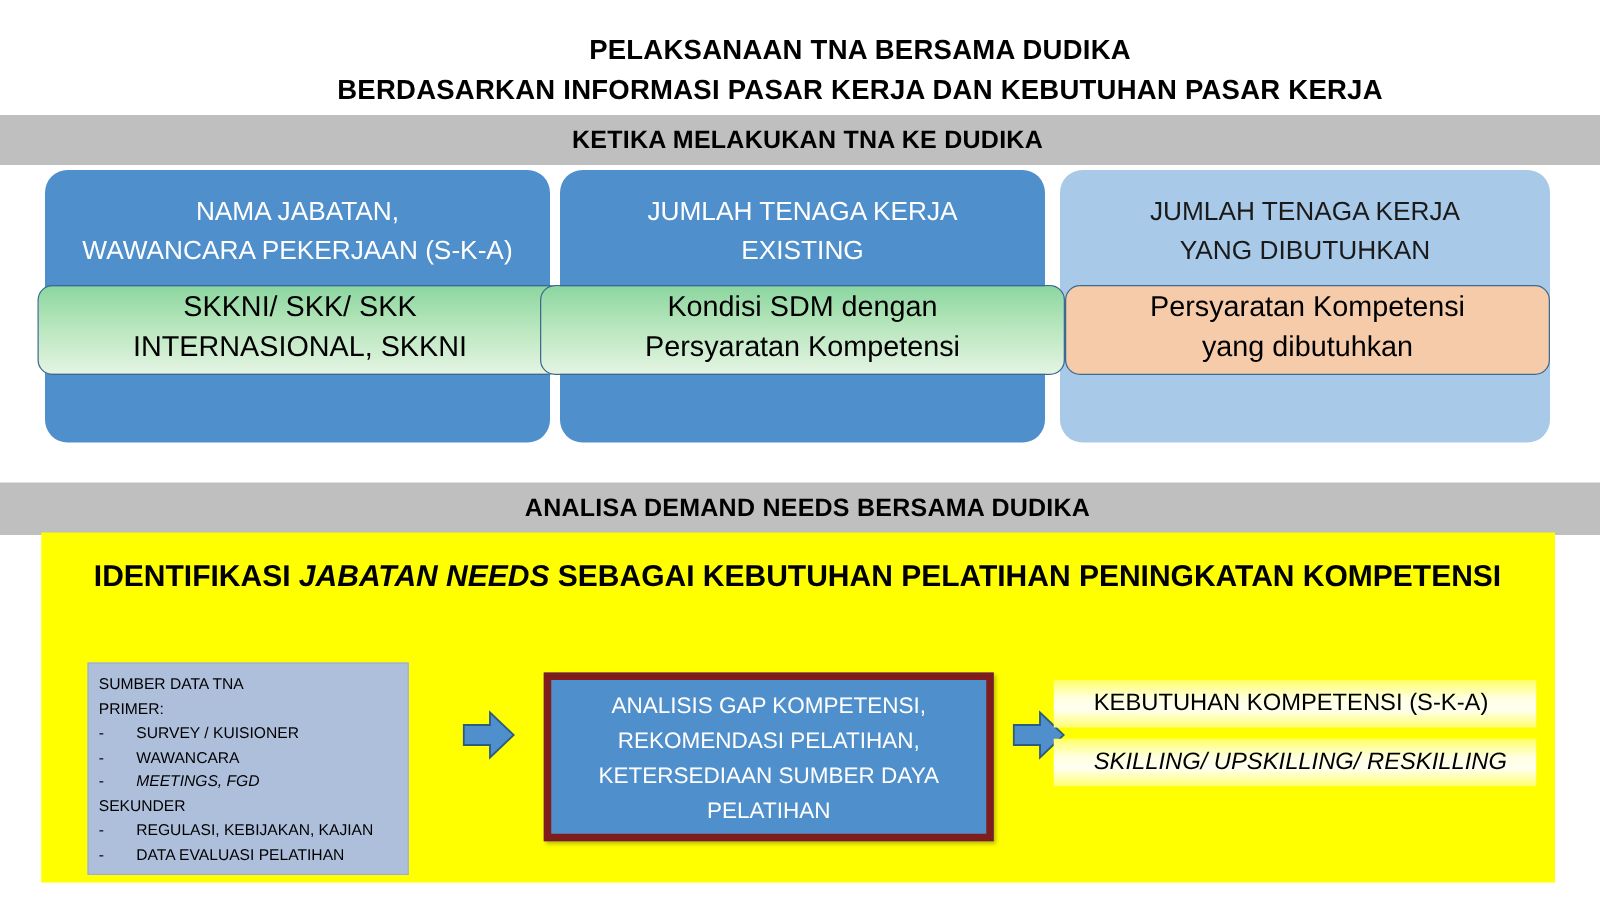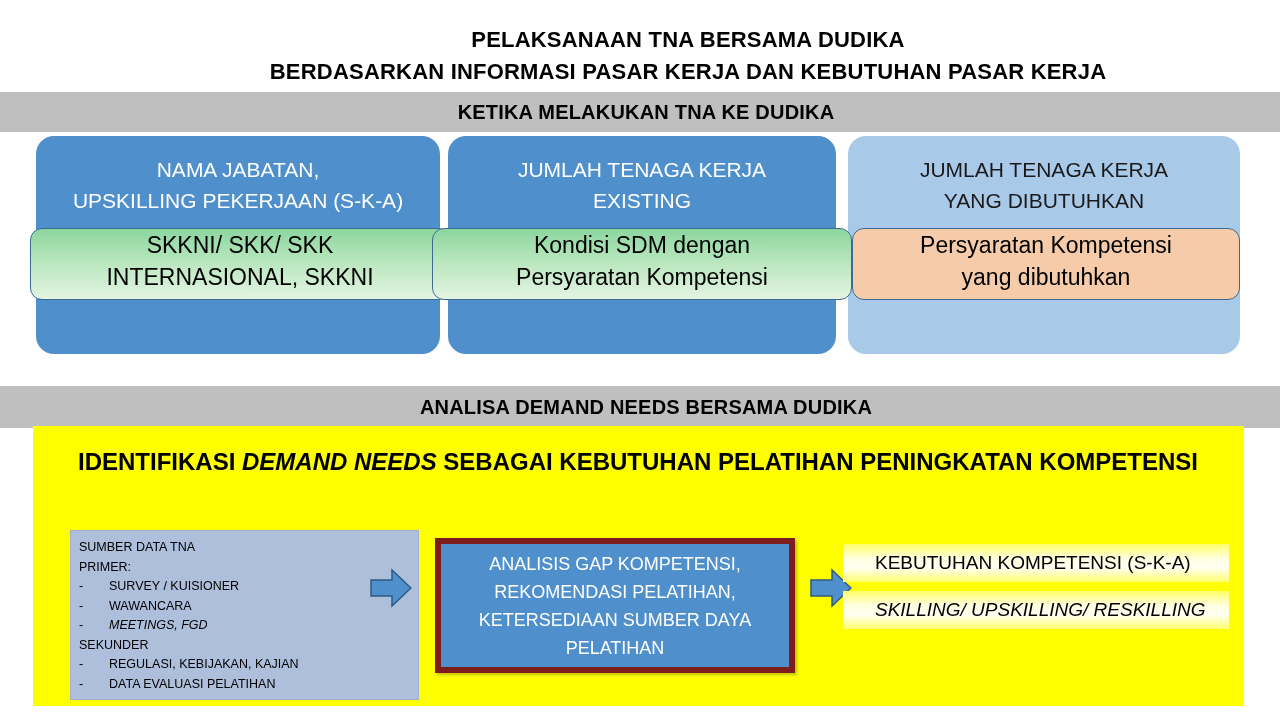--- a/index.html
+++ b/index.html
@@ -129,21 +129,21 @@
     font-size: 24px;
     line-height: 36px;
   }
   .yellow-heading em { font-style: italic; }
 
   
   .source-box {
     position: absolute;
     left: 37px;
     top: 104px;
-    width: 349px;
+    width: 257px;
     height: 170px;
     background: #AEBFDC;
     border: 1px solid #9fb0cd;
     padding: 7px 24px 0 8px;
     font-size: 12.5px;
     line-height: 19.5px;
     color: #000000;
   }
   .source-box .hdr { display: block; }
   .source-box .bullet {
@@ -204,21 +204,21 @@
     <span class="line">PELAKSANAAN TNA BERSAMA DUDIKA</span>
     <span class="line">BERDASARKAN INFORMASI PASAR KERJA DAN KEBUTUHAN PASAR KERJA</span>
   </div>
 
   <div class="gray-bar" id="bar-top">KETIKA MELAKUKAN TNA KE DUDIKA</div>
 
   <div class="cards">
 
     <div class="card-blue" id="card-1">
       <span class="label">NAMA JABATAN,</span>
-      <span class="label">UPSKILLING PEKERJAAN (S-K-A)</span>
+      <span class="label">WAWANCARA PEKERJAAN (S-K-A)</span>
     </div>
 
     <div class="card-blue" id="card-2">
       <span class="label">JUMLAH TENAGA KERJA</span>
       <span class="label">EXISTING</span>
     </div>
 
     <div class="card-blue" id="card-3">
       <span class="label">JUMLAH TENAGA KERJA</span>
       <span class="label">YANG DIBUTUHKAN</span>
@@ -245,21 +245,21 @@
       </div>
     </div>
 
   </div>
 
   <div class="gray-bar" id="bar-bottom">ANALISA DEMAND NEEDS BERSAMA DUDIKA</div>
 
   <div class="yellow-panel">
 
     <div class="yellow-heading">
-      <span>IDENTIFIKASI </span><em>DEMAND NEEDS</em><span> SEBAGAI KEBUTUHAN PELATIHAN PENINGKATAN KOMPETENSI</span>
+      <span>IDENTIFIKASI </span><em>JABATAN NEEDS</em><span> SEBAGAI KEBUTUHAN PELATIHAN PENINGKATAN KOMPETENSI</span>
     </div>
 
     <div class="source-box">
       <span class="hdr">SUMBER DATA TNA</span>
       <span class="hdr">PRIMER:</span>
 
       <div class="bullet">
         <span class="dash">-</span>
         <span class="txt">SURVEY / KUISIONER</span>
       </div>

